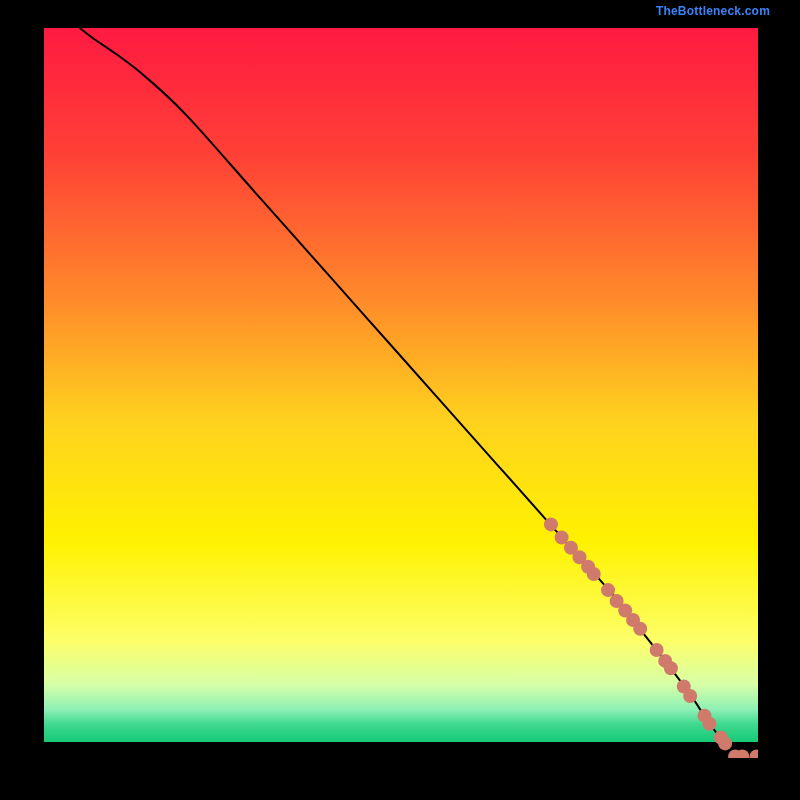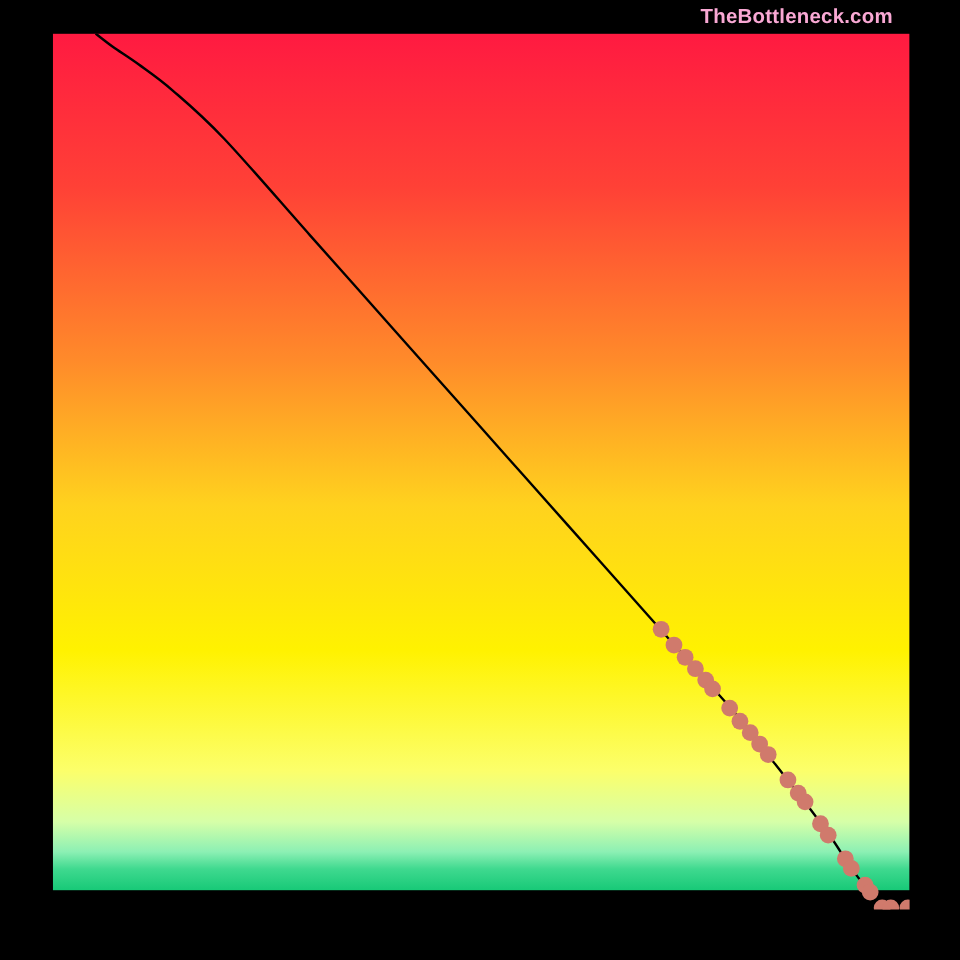--- a/index.html
+++ b/index.html
@@ -31,25 +31,25 @@
   }
   .curve-svg {
     position: absolute;
     inset: 0;
     width: 100%;
     height: 100%;
   }
   .watermark {
     position: absolute;
     top: 4px;
-    right: 56px;
+    right: 30px;
     font-family: Arial, Helvetica, sans-serif;
-    font-size: 17px;
+    font-size: 12px;
     font-weight: bold;
-    color: #f9a8d4;
+    color: #3b82f6;
     letter-spacing: 0.2px;
   }
 </style>
 </head>
 <body>
 
 <div class="frame">
   <div class="plot-area">
     <svg class="gradient" preserveAspectRatio="none" viewBox="0 0 100 100">
       <defs>

